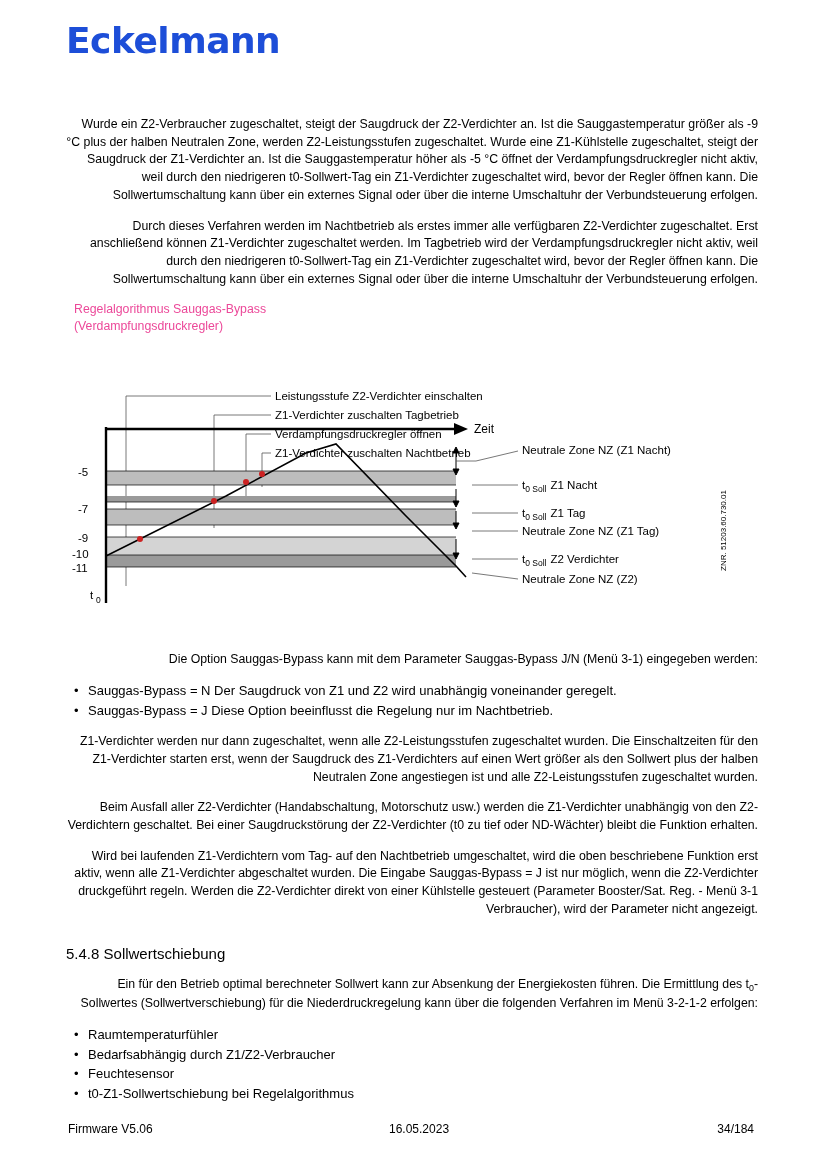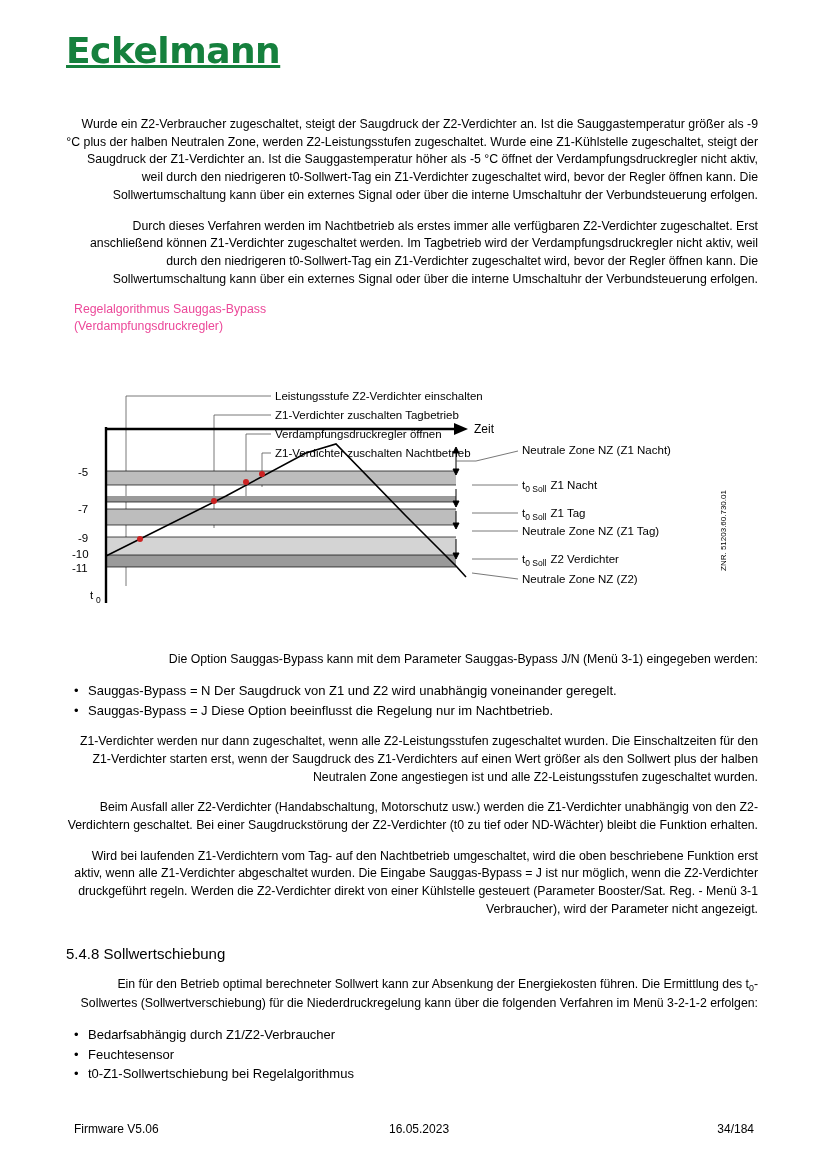--- a/index.html
+++ b/index.html
@@ -14,27 +14,26 @@
   .page {
     position: relative;
     width: 827px;
     height: 1169px;
     background: #ffffff;
     overflow: hidden;
   }
   .logo {
     position: absolute;
     left: 66px;
-    top: 30px;
+    top: 20px;
     font-family: "DejaVu Sans", sans-serif;
     font-size: 36px;
     font-weight: bold;
     letter-spacing: -0.5px;
-    color: #15803d;
-    text-decoration: underline;
+    color: #1d4ed8;
   }
   .content {
     position: absolute;
     left: 66px;
     top: 108px;
     width: 692px;
   }
   p.body {
     margin: 8px 0 13px 0;
     font-size: 12.3px;
@@ -78,21 +77,21 @@
   .figure svg {
     display: block;
   }
   .footer {
     position: absolute;
     left: 66px;
     top: 1122px;
     width: 692px;
     font-size: 12px;
   }
-  .footer .fl { position: absolute; left: 8px; top: 0; text-align: right; }
+  .footer .fl { position: absolute; left: 2px; top: 0; text-align: right; }
   .footer .fc { position: absolute; left: 300px; top: 0; margin-left: 23px; }
   .footer .fr { position: absolute; right: 4px; top: 0; }
   sub { font-size: 0.72em; }
 </style>
 </head>
 <body>
 
 <div class="page">
 
   <div class="logo">Eckelmann</div>
@@ -214,20 +213,21 @@
 
     <p class="body">Z1-Verdichter werden nur dann zugeschaltet, wenn alle Z2-Leistungsstufen zugeschaltet wurden. Die Einschaltzeiten für den Z1-Verdichter starten erst, wenn der Saugdruck des Z1-Verdichters auf einen Wert größer als den Sollwert plus der halben Neutralen Zone angestiegen ist und alle Z2-Leistungsstufen zugeschaltet wurden.</p>
     <p class="body">Beim Ausfall aller Z2-Verdichter (Handabschaltung, Motorschutz usw.) werden die Z1-Verdichter unabhängig von den Z2-Verdichtern geschaltet. Bei einer Saugdruckstörung der Z2-Verdichter (t0 zu tief oder ND-Wächter) bleibt die Funktion erhalten.</p>
     <p class="body">Wird bei laufenden Z1-Verdichtern vom Tag- auf den Nachtbetrieb umgeschaltet, wird die oben beschriebene Funktion erst aktiv, wenn alle Z1-Verdichter abgeschaltet wurden. Die Eingabe Sauggas-Bypass = J ist nur möglich, wenn die Z2-Verdichter druckgeführt regeln. Werden die Z2-Verdichter direkt von einer Kühlstelle gesteuert (Parameter Booster/Sat. Reg. - Menü 3-1 Verbraucher), wird der Parameter nicht angezeigt.</p>
 
     <h2 class="section">5.4.8 Sollwertschiebung</h2>
 
     <p class="body"><span>Ein für den Betrieb optimal berechneter Sollwert kann zur Absenkung der Energiekosten führen. Die Ermittlung des t</span><sub>0</sub><span>-Sollwertes (Sollwertverschiebung) für die Niederdruckregelung kann über die folgenden Verfahren im Menü 3-2-1-2 erfolgen:</span></p>
 
     <ul class="bullets">
+      <li>Raumtemperaturfühler</li>
       <li>Bedarfsabhängig durch Z1/Z2-Verbraucher</li>
       <li>Feuchtesensor</li>
       <li>t0-Z1-Sollwertschiebung bei Regelalgorithmus</li>
     </ul>
 
   </div>
 
   <div class="footer">
     <span class="fl">Firmware V5.06</span>
     <span class="fc">16.05.2023</span>

